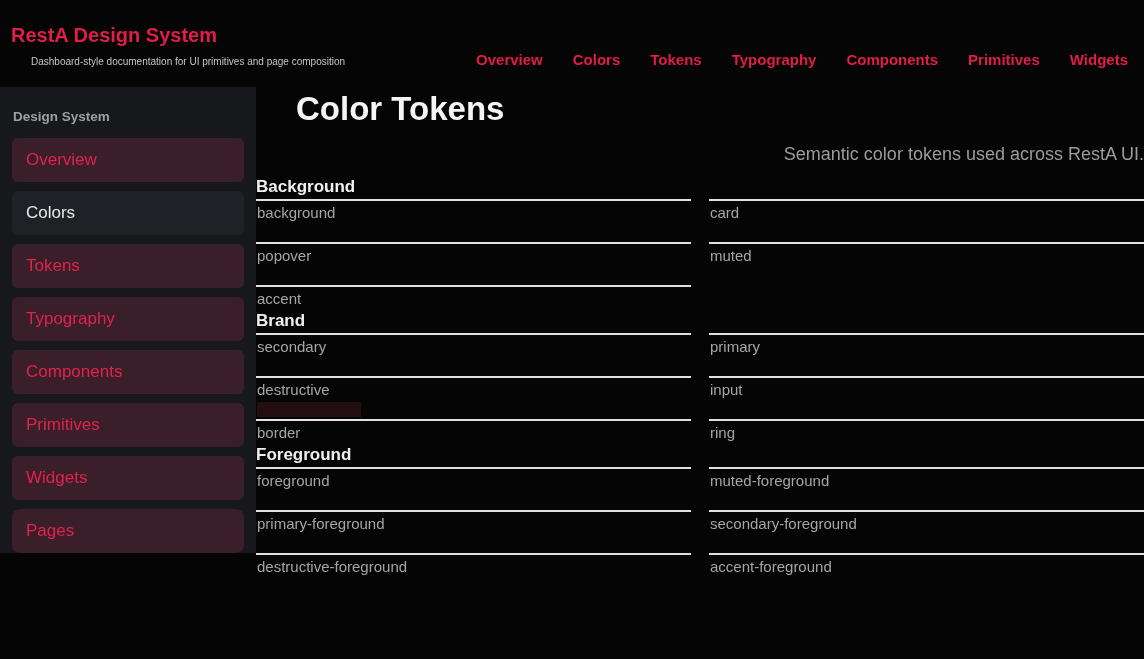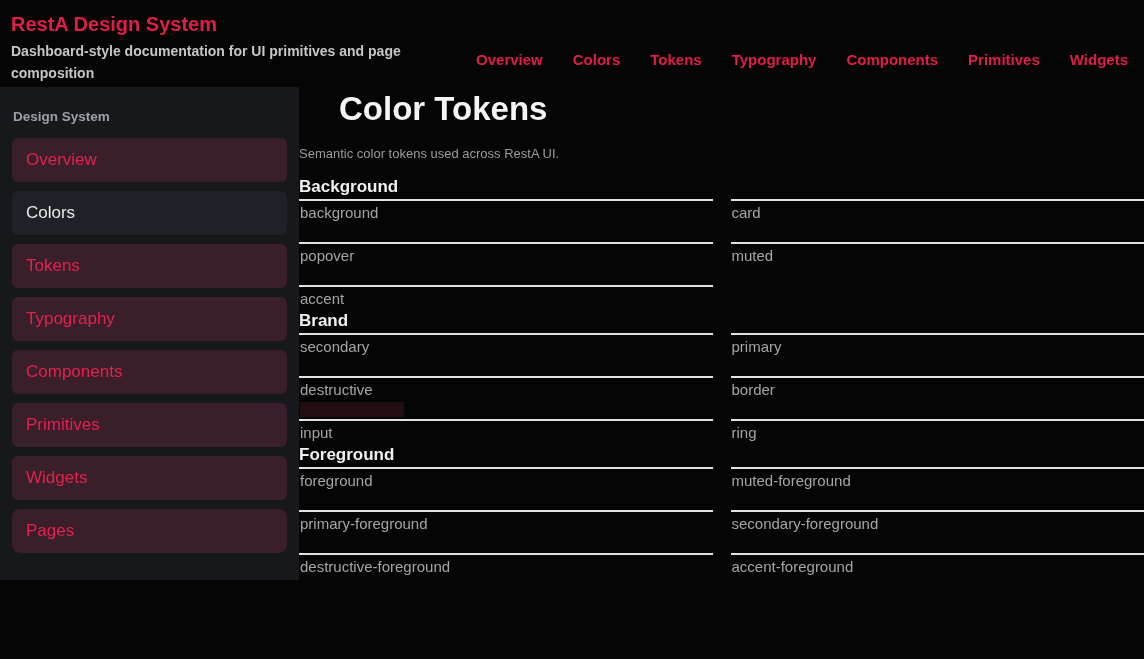--- a/index.html
+++ b/index.html
@@ -27,25 +27,26 @@
   }
   .brand { max-width: 405px; }
   .brand-title {
     color: #e11d48;
     font-size: 20px;
     font-weight: bold;
     line-height: 24px;
   }
   .brand-sub {
     color: #c6c6c6;
-    font-size: 14px;
-    font-weight: bold;
+    font-size: 10px;
+    font-weight: normal;
     line-height: 22px;
     margin-top: 4px;
     max-width: 402px;
+    margin-left: 20px;
   }
   .nav {
     margin-left: auto;
     margin-top: 25px;
     display: flex;
     gap: 30px;
     white-space: nowrap;
   }
   .nav a {
     color: #e11d48;
@@ -55,24 +56,24 @@
     line-height: 18px;
     cursor: pointer;
   }
 
   
   .layout { display: flex; align-items: flex-start; }
 
   
   .sidebar {
     box-sizing: border-box;
-    width: 299px;
+    width: 256px;
     flex-shrink: 0;
     background: #17181c;
-    padding: 12px 12px 27px 12px;
+    padding: 12px 12px 0 12px;
   }
   .sidebar-heading {
     color: #99a0a8;
     font-size: 13.5px;
     font-weight: bold;
     line-height: 16px;
     margin: 10px 0 13px 1px;
   }
   .side-item {
     box-sizing: border-box;
@@ -102,23 +103,24 @@
   .page-title {
     color: #f5f5f5;
     font-size: 33px;
     font-weight: bold;
     line-height: 40px;
     margin: 0;
     padding-left: 40px;
   }
   .page-sub {
     color: #9c9c9c;
-    font-size: 13px;
+    font-size: 18px;
     line-height: 22px;
     margin: 14px 0 12px 0;
+    text-align: right;
   }
   .section-heading {
     color: #f0f0f0;
     font-size: 17px;
     font-weight: bold;
     line-height: 19px;
     margin: 3px 0 3px 0;
   }
   .token-grid {
     display: grid;
@@ -218,25 +220,25 @@
             </div>
             <div class="token-item">
               <span class="token-label">primary</span>
               <div class="token-swatch" style="background: transparent;"></div>
             </div>
             <div class="token-item">
               <span class="token-label">destructive</span>
               <div class="token-swatch" style="background: rgb(34, 13, 16);"></div>
             </div>
             <div class="token-item">
+              <span class="token-label">input</span>
+              <div class="token-swatch" style="background: transparent;"></div>
+            </div>
+            <div class="token-item">
               <span class="token-label">border</span>
-              <div class="token-swatch" style="background: transparent;"></div>
-            </div>
-            <div class="token-item">
-              <span class="token-label">input</span>
               <div class="token-swatch" style="background: transparent;"></div>
             </div>
             <div class="token-item">
               <span class="token-label">ring</span>
               <div class="token-swatch" style="background: transparent;"></div>
             </div>
           </div>
           <div class="section-heading">Foreground</div>
           <div class="token-grid">
             <div class="token-item">

